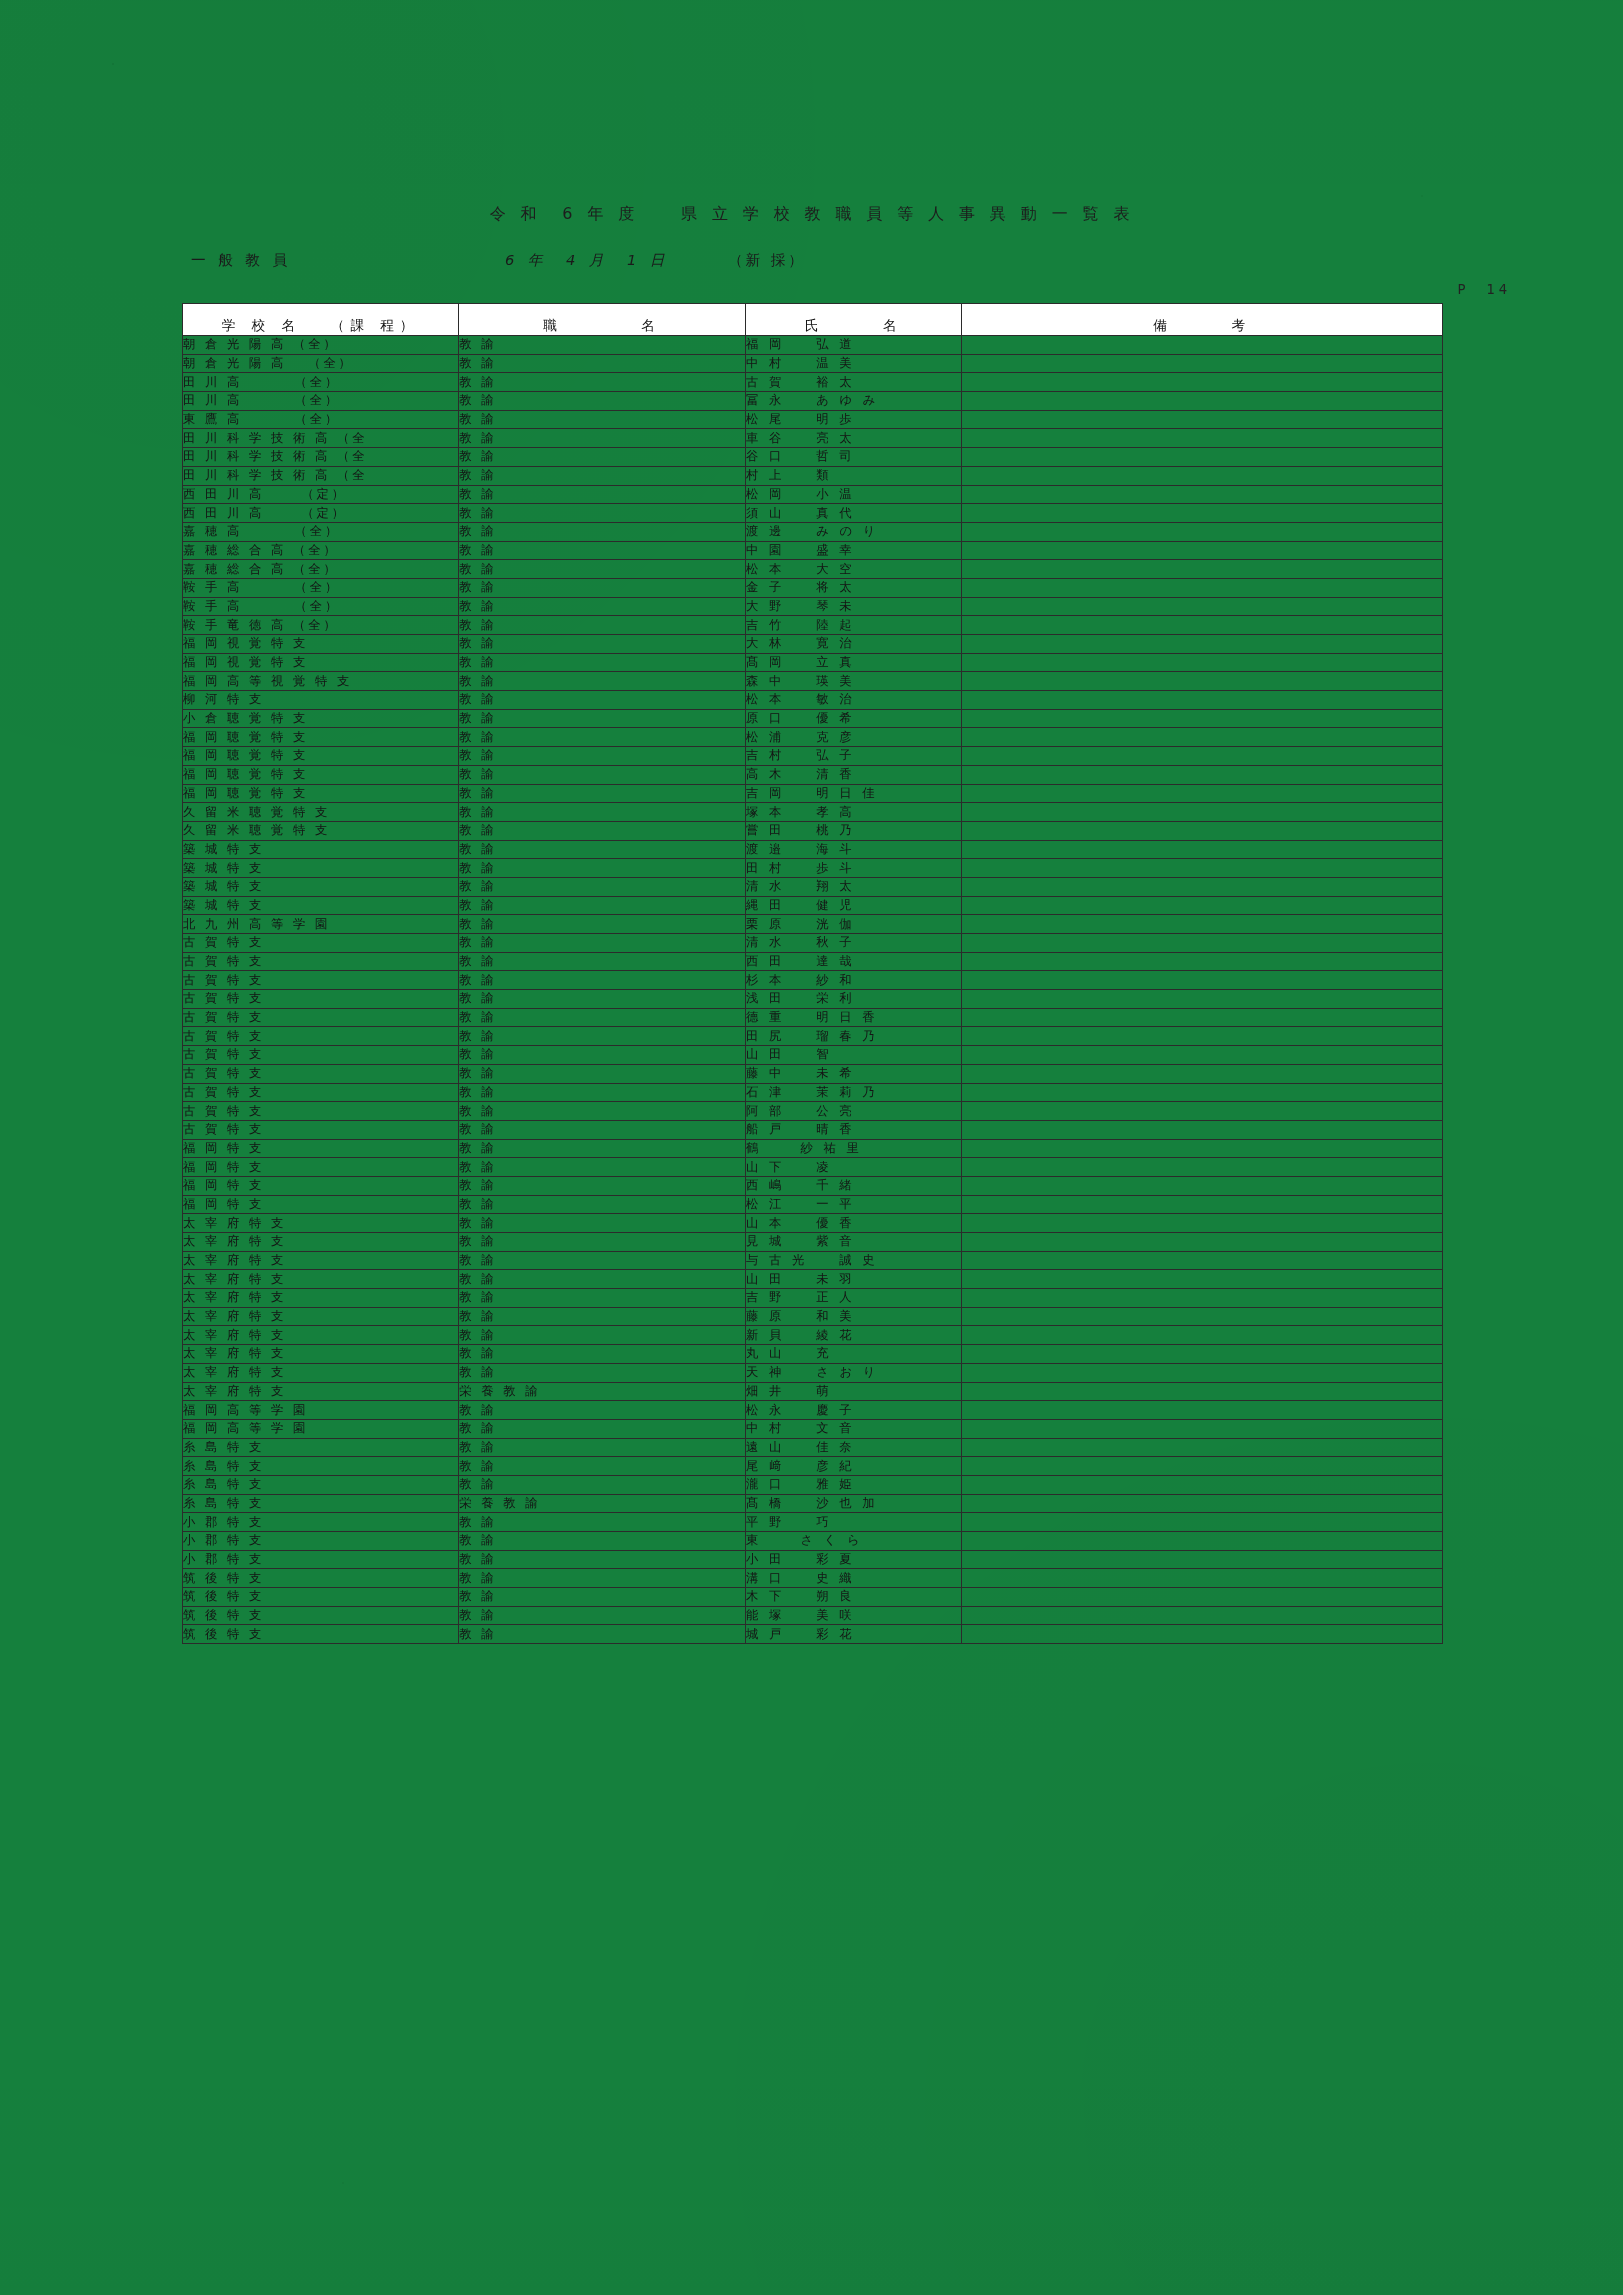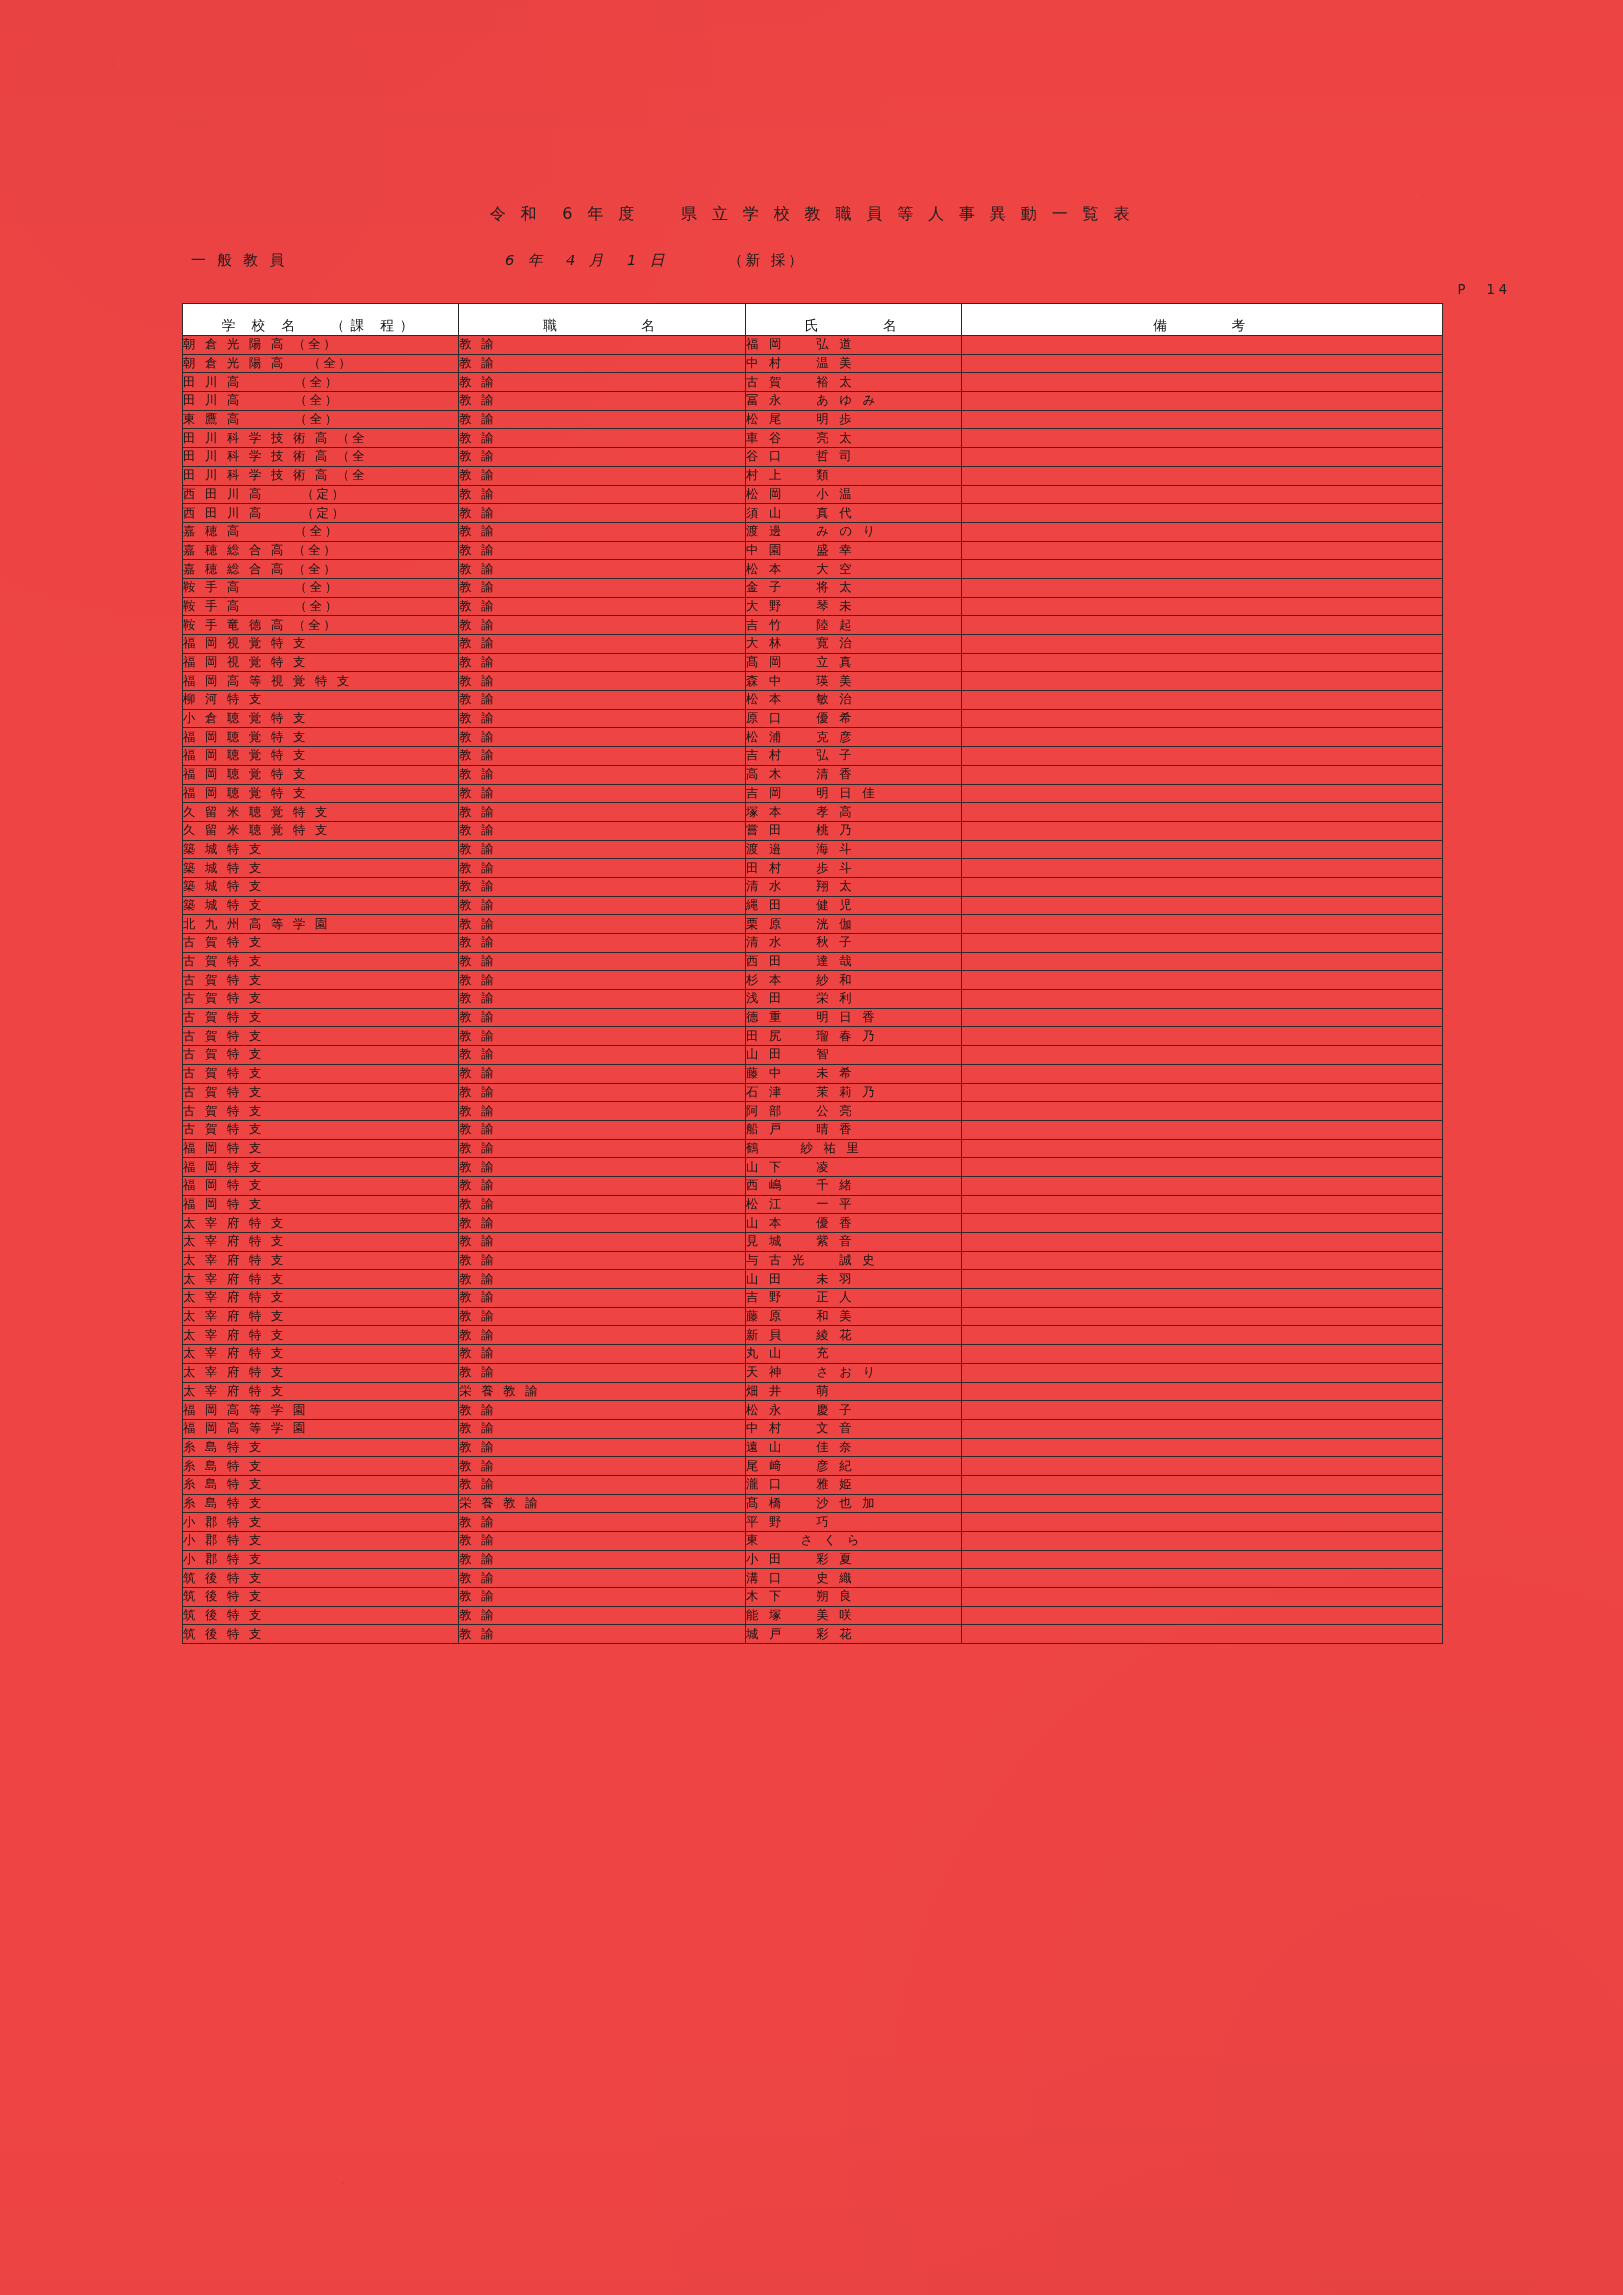--- a/index.html
+++ b/index.html
@@ -12,21 +12,21 @@
     height: 2295px;
     font-family: "DejaVu Sans", sans-serif;
     color: #1a1a1a;
     position: relative;
     overflow: hidden;
   }
   
   .page {
     position: absolute;
     inset: 0;
-    background: #ef4444;
+    background: #15803d;
   }
   .page::before {
     content: "";
     position: absolute;
     inset: 0;
     background:
       radial-gradient(circle at 12% 6%, rgba(0,0,0,0.018), rgba(0,0,0,0) 30%),
       radial-gradient(circle at 88% 92%, rgba(0,0,0,0.02), rgba(0,0,0,0) 34%),
       linear-gradient(180deg, rgba(0,0,0,0.012), rgba(0,0,0,0) 12%, rgba(0,0,0,0) 88%, rgba(0,0,0,0.015));
     pointer-events: none;
@@ -47,21 +47,21 @@
   .subheader-row {
     position: absolute;
     top: 251px;
     left: 191px;
     width: 1241px;
     display: flex;
     align-items: baseline;
     font-size: 14.7px;
     letter-spacing: 3.9px;
   }
-  .subheader-left { width: 314px; font-family: Liberation Serif, serif; }
+  .subheader-left { width: 314px; }
   .subheader-date { letter-spacing: 4.4px; font-style: italic; }
   .subheader-note { margin-left: 59px; letter-spacing: 2.9px; text-align: center; }
 
   .page-number {
     position: absolute;
     top: 281px;
     right: 113px;
     font-size: 13.2px;
     letter-spacing: 3.9px;
     color: #222;

